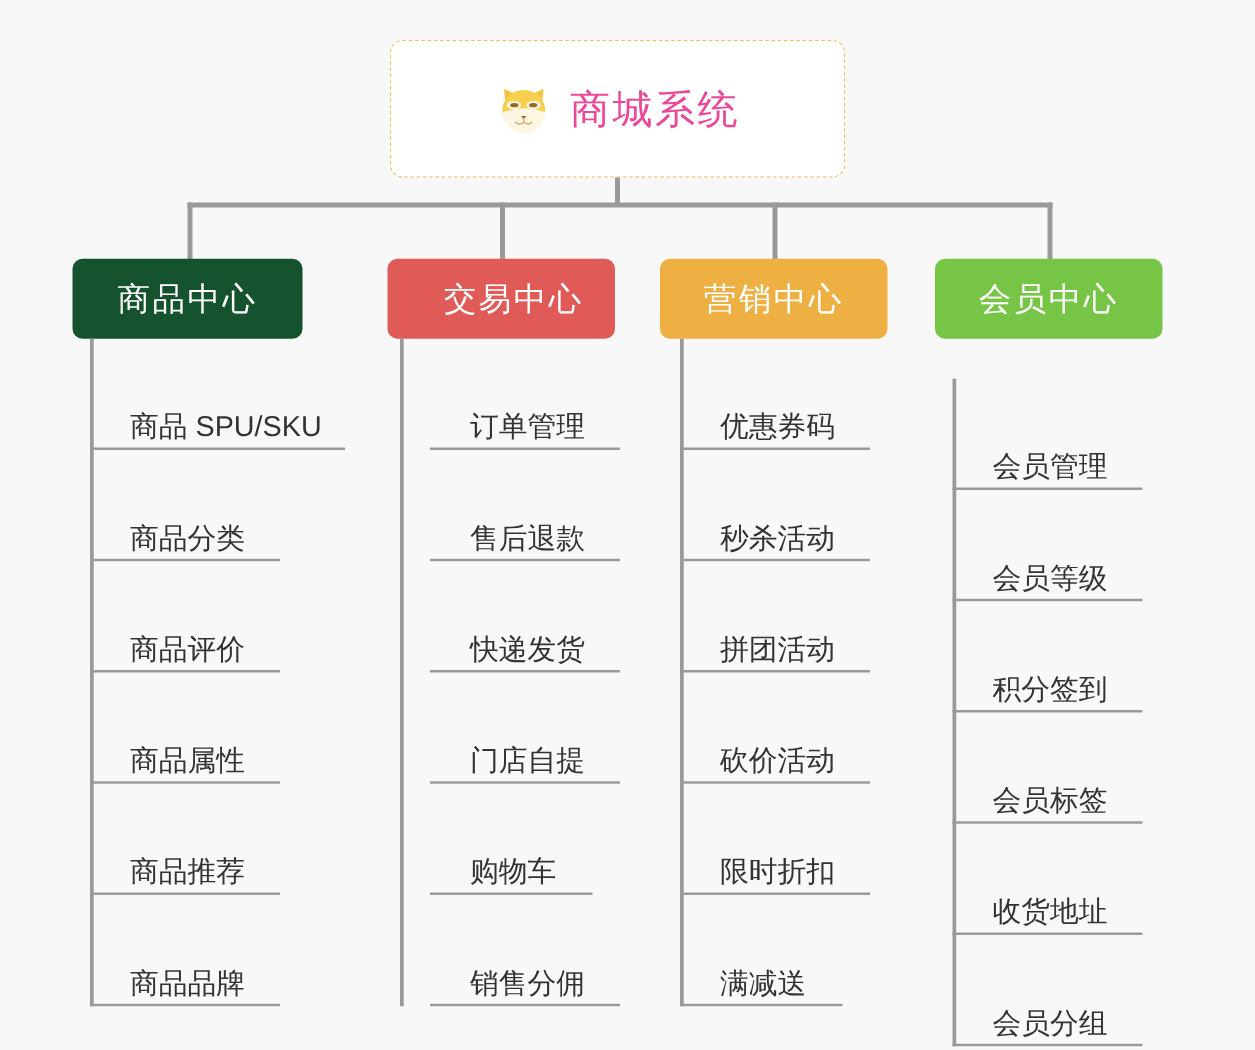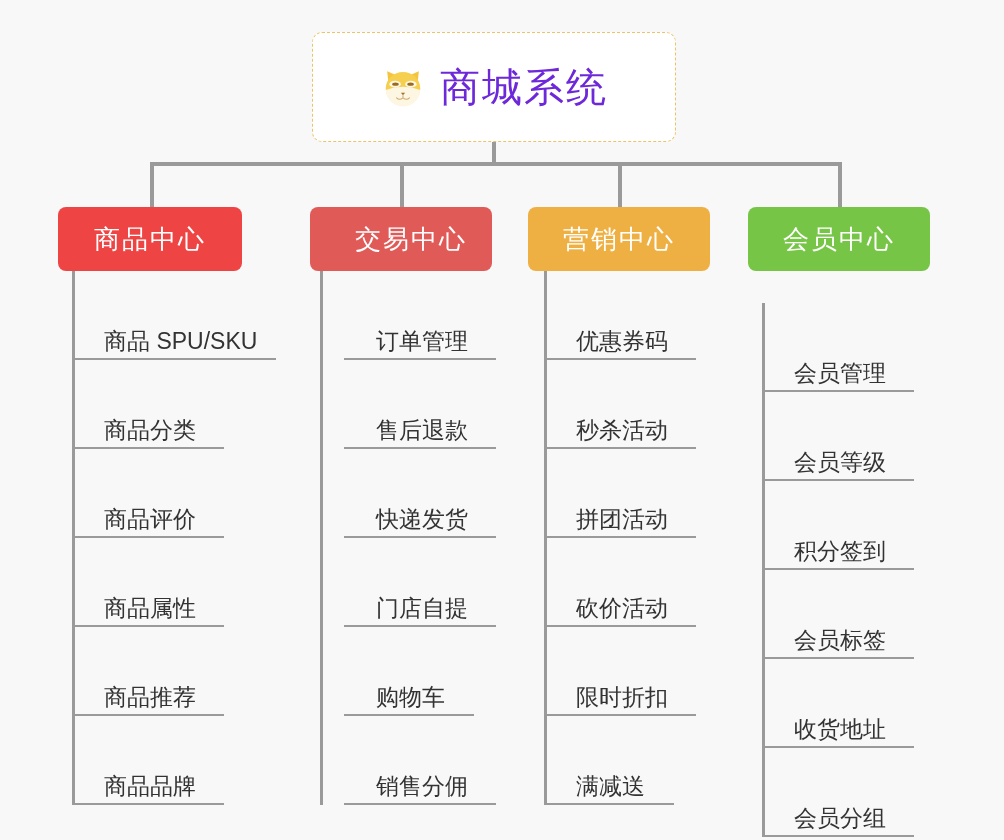--- a/index.html
+++ b/index.html
@@ -30,22 +30,22 @@
     background: #ffffff;
     border: 1px dashed #eec268;
     border-radius: 10px;
     box-sizing: border-box;
     display: flex;
     align-items: center;
     justify-content: center;
     gap: 14px;
   }
   .root-title {
-    font-size: 40px;
-    color: #6d28d9;
+    font-size: 32px;
+    color: #ec4899;
     letter-spacing: 2px;
     line-height: 1;
   }
   .dog-icon {
     width: 46px;
     height: 46px;
     position: relative;
     flex: none;
   }
 
@@ -139,21 +139,21 @@
 
   <div class="conn conn-v" style="left:492px; top:142px; height:22px;"></div>
 
   <div class="conn conn-h" style="left:150px; top:162px; width:692px;"></div>
 
   <div class="conn conn-v" style="left:150px; top:162px; height:47px;"></div>
   <div class="conn conn-v" style="left:400px; top:162px; height:47px;"></div>
   <div class="conn conn-v" style="left:618px; top:162px; height:47px;"></div>
   <div class="conn conn-v" style="left:838px; top:162px; height:47px;"></div>
 
-  <div class="cat-box" style="left:58px; width:184px; background:#ef4444;">
+  <div class="cat-box" style="left:58px; width:184px; background:#14532d;">
     <span>商品中心</span>
   </div>
   <div class="cat-box" style="left:310px; width:182px; background:#e05a58;padding-left:20px;">
     <span>交易中心</span>
   </div>
   <div class="cat-box" style="left:528px; width:182px; background:#eeb043;">
     <span>营销中心</span>
   </div>
   <div class="cat-box" style="left:748px; width:182px; background:#76c546;">
     <span>会员中心</span>

